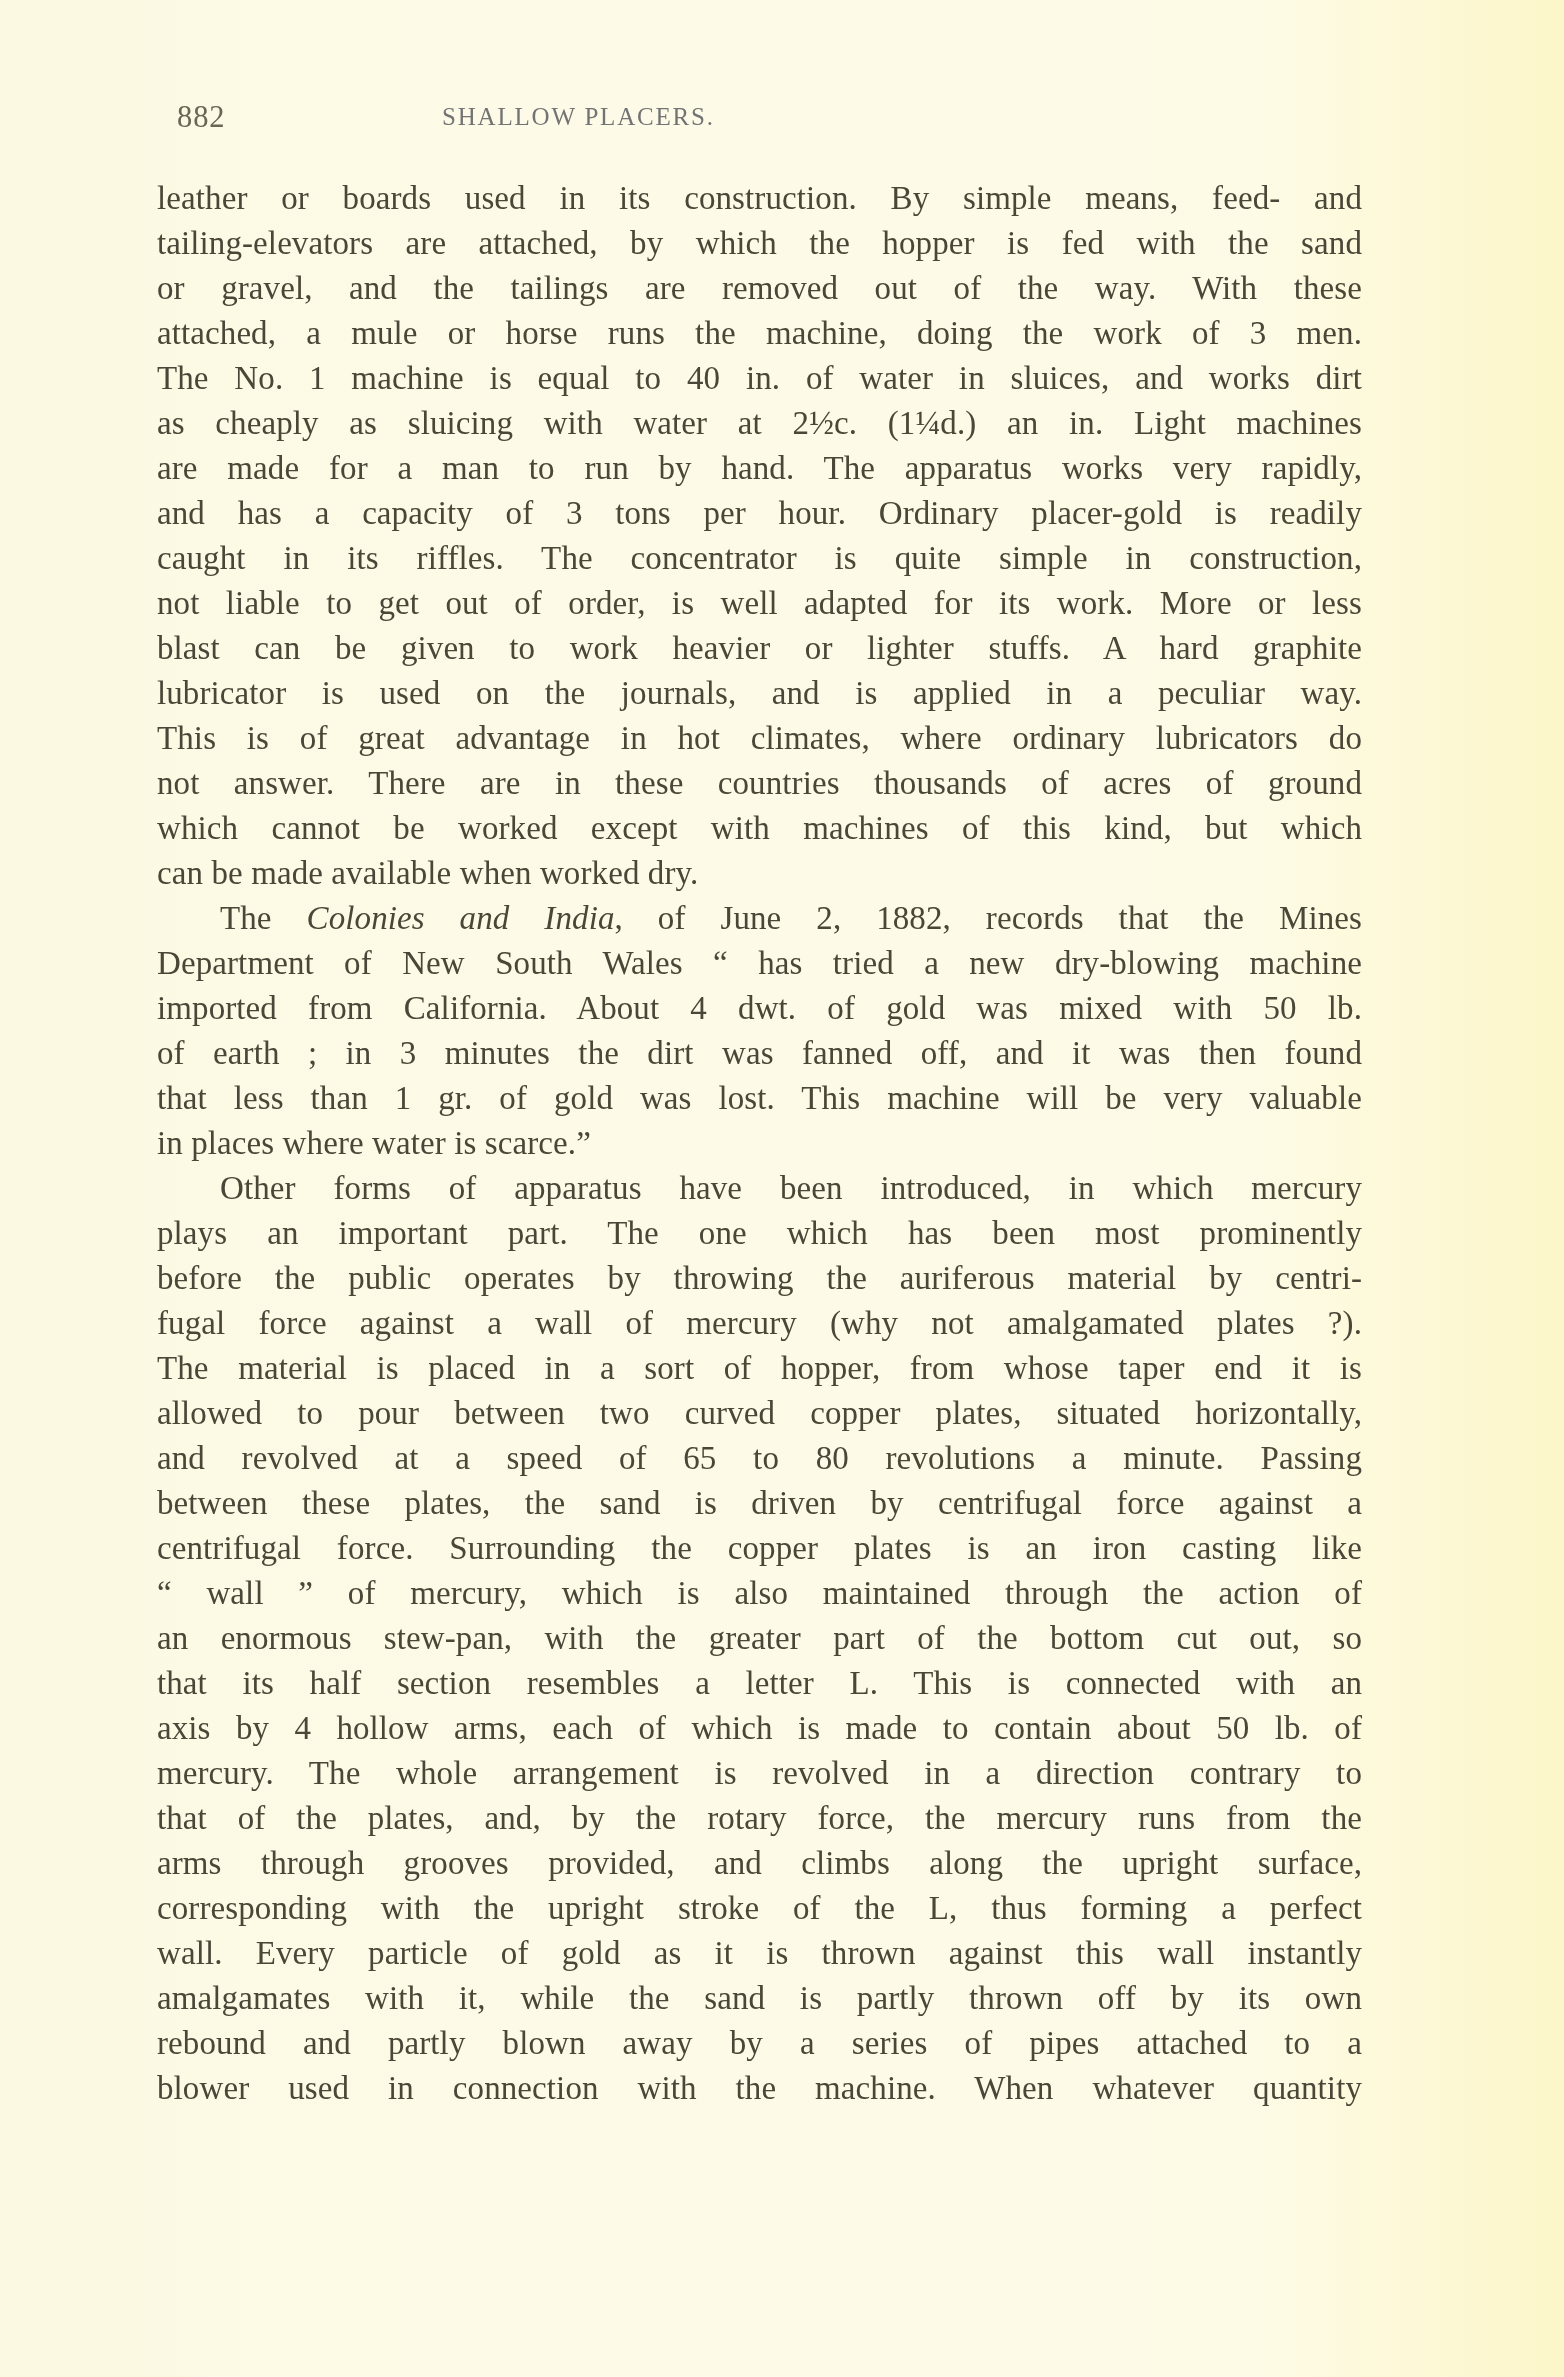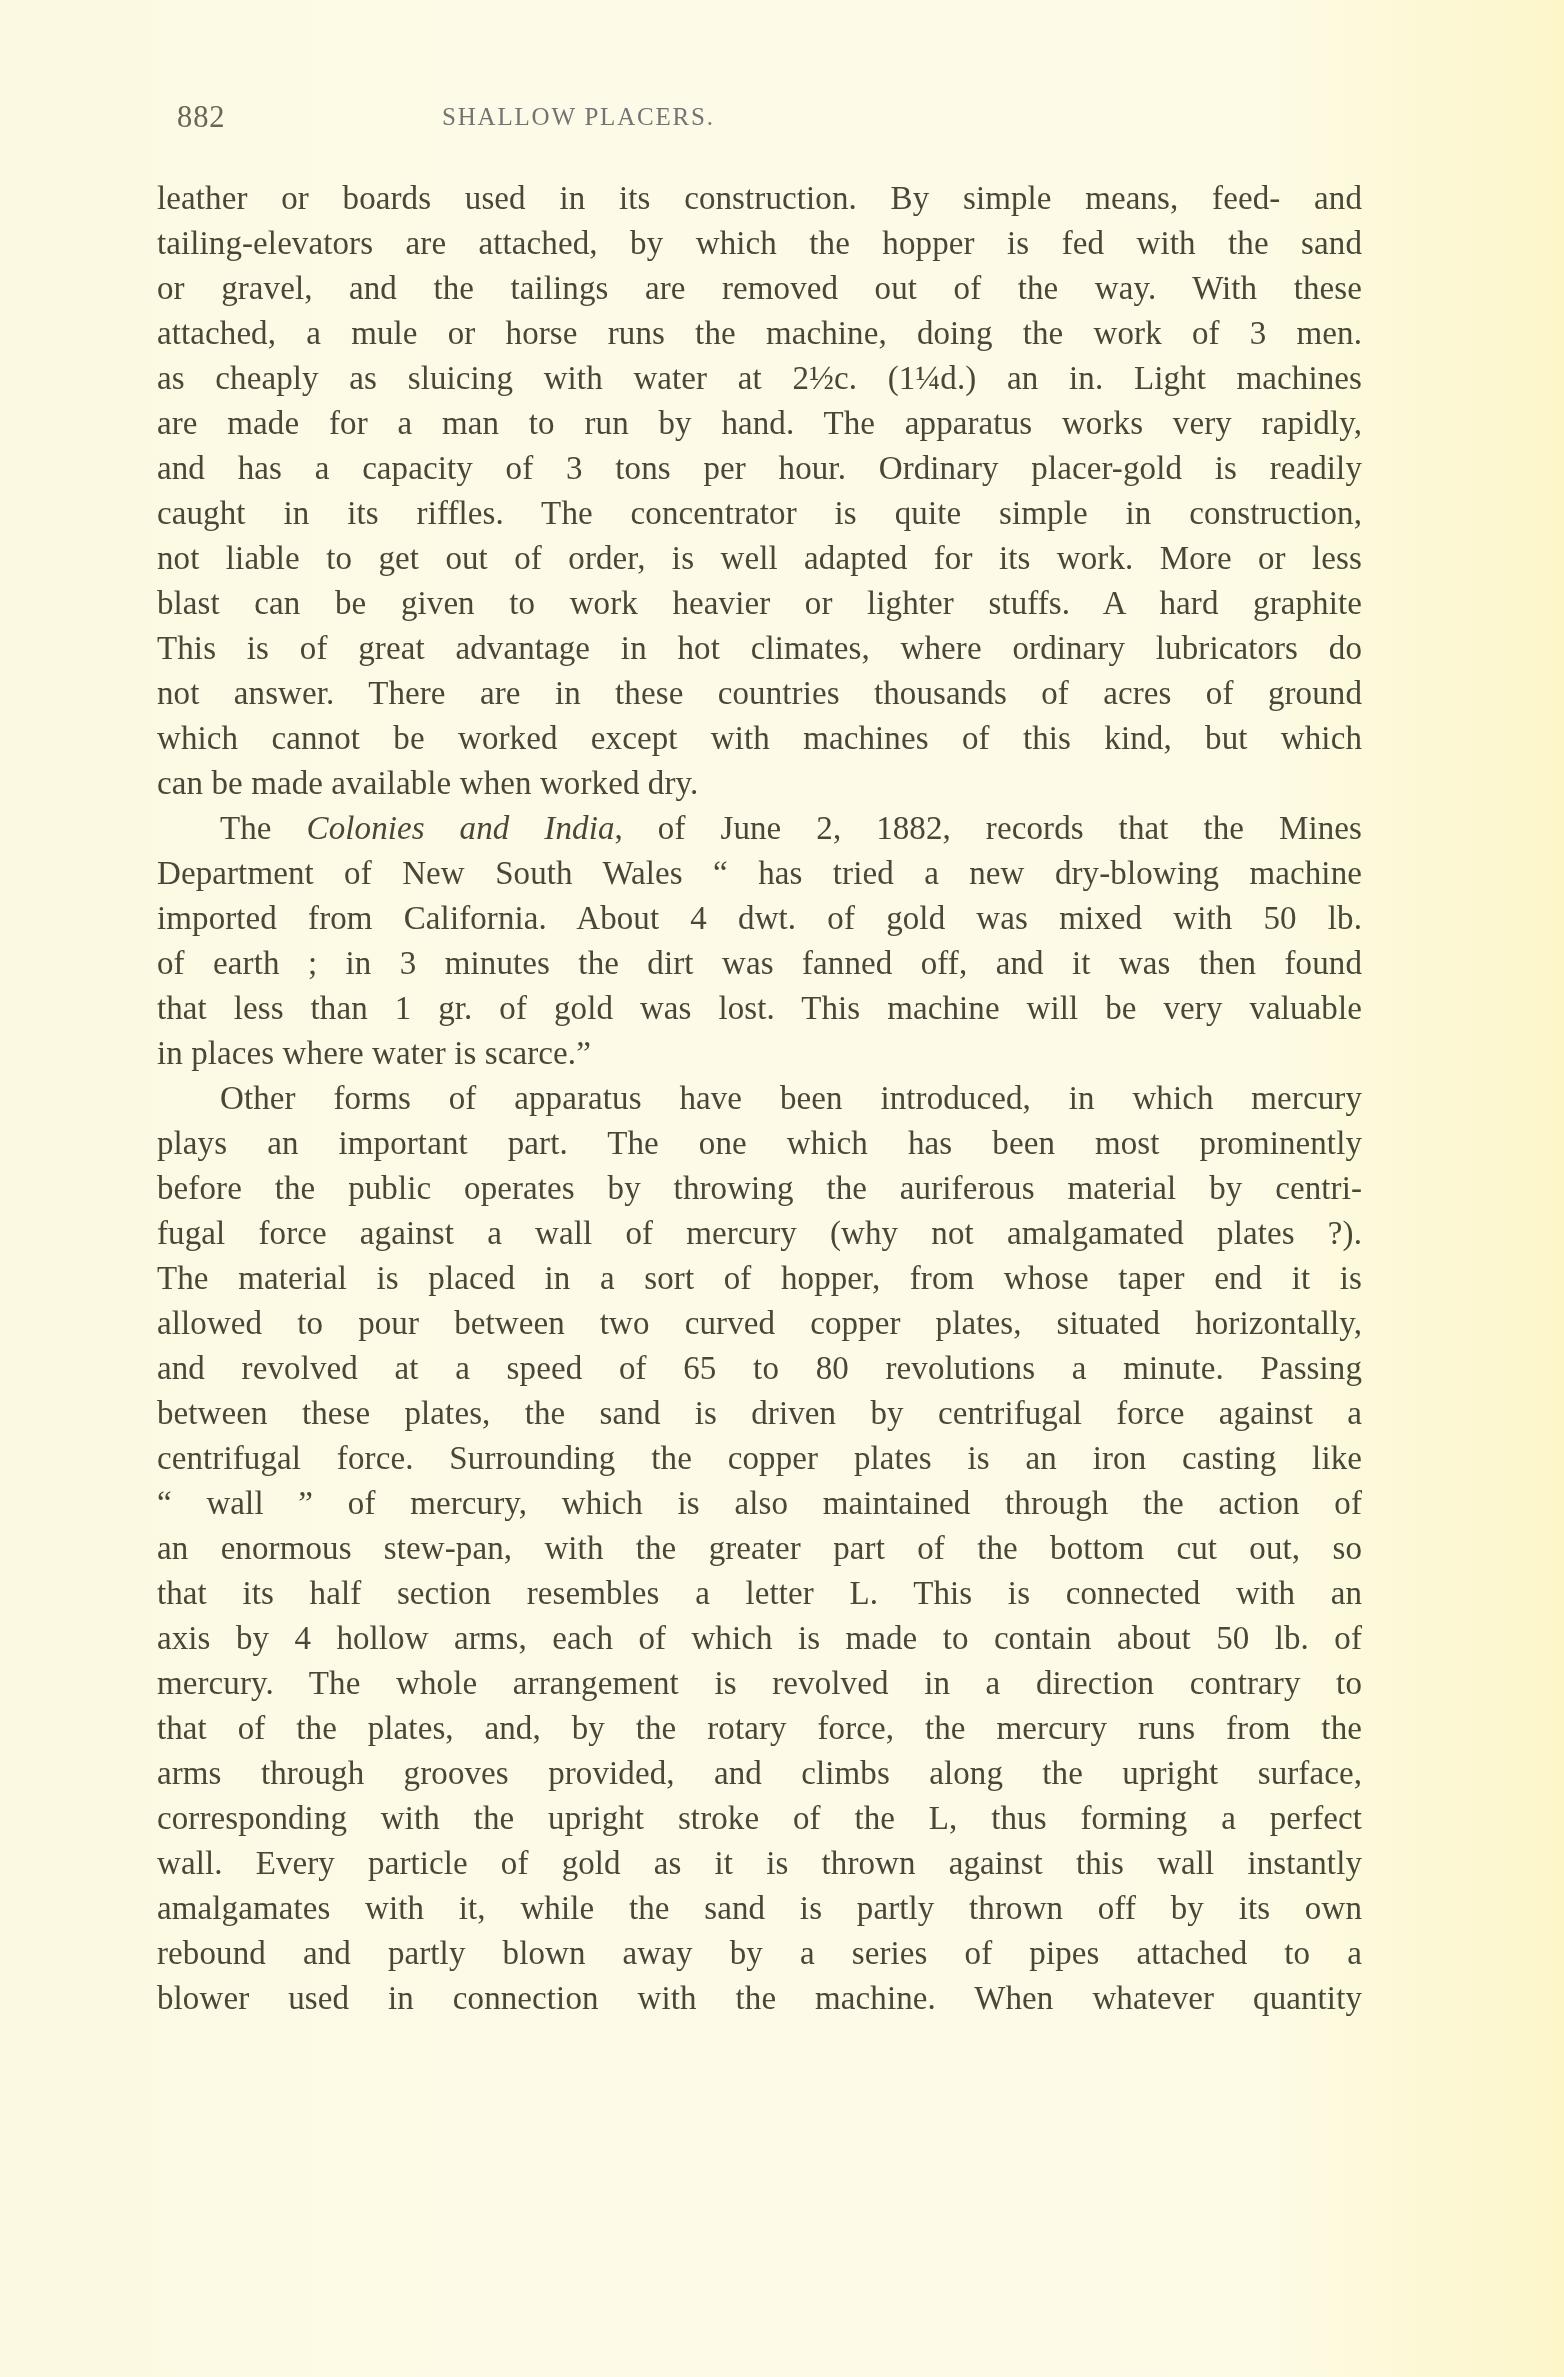--- a/index.html
+++ b/index.html
@@ -43,26 +43,28 @@
 <div class="page">
   <div class="running-head">
     <span class="page-number">882</span>
     <span class="running-title">SHALLOW PLACERS.</span>
   </div>
   <div class="body-text" id="body-text">
       <div class="line">leather or boards used in its construction.  By simple means, feed- and</div>
       <div class="line">tailing-elevators are attached, by which the hopper is fed with the sand</div>
       <div class="line">or gravel, and the tailings are removed out of the way.  With these</div>
       <div class="line">attached, a mule or horse runs the machine, doing the work of 3 men.</div>
+      <div class="line">The No. 1 machine is equal to 40 in. of water in sluices, and works dirt</div>
       <div class="line">as cheaply as sluicing with water at 2½c. (1¼d.) an in.  Light machines</div>
       <div class="line">are made for a man to run by hand.  The apparatus works very rapidly,</div>
       <div class="line">and has a capacity of 3 tons per hour.  Ordinary placer-gold is readily</div>
       <div class="line">caught in its riffles.  The concentrator is quite simple in construction,</div>
       <div class="line">not liable to get out of order, is well adapted for its work.  More or less</div>
       <div class="line">blast can be given to work heavier or lighter stuffs.  A hard graphite</div>
+      <div class="line">lubricator is used on the journals, and is applied in a peculiar way.</div>
       <div class="line">This is of great advantage in hot climates, where ordinary lubricators do</div>
       <div class="line">not answer.  There are in these countries thousands of acres of ground</div>
       <div class="line">which cannot be worked except with machines of this kind, but which</div>
       <div class="line last">can be made available when worked dry.</div>
       <div class="line indent">The <i>Colonies and India</i>, of June 2, 1882, records that the Mines</div>
       <div class="line">Department of New South Wales “ has tried a new dry-blowing machine</div>
       <div class="line">imported from California.  About 4 dwt. of gold was mixed with 50 lb.</div>
       <div class="line">of earth ; in 3 minutes the dirt was fanned off, and it was then found</div>
       <div class="line">that less than 1 gr. of gold was lost.  This machine will be very valuable</div>
       <div class="line last">in places where water is scarce.”</div>

